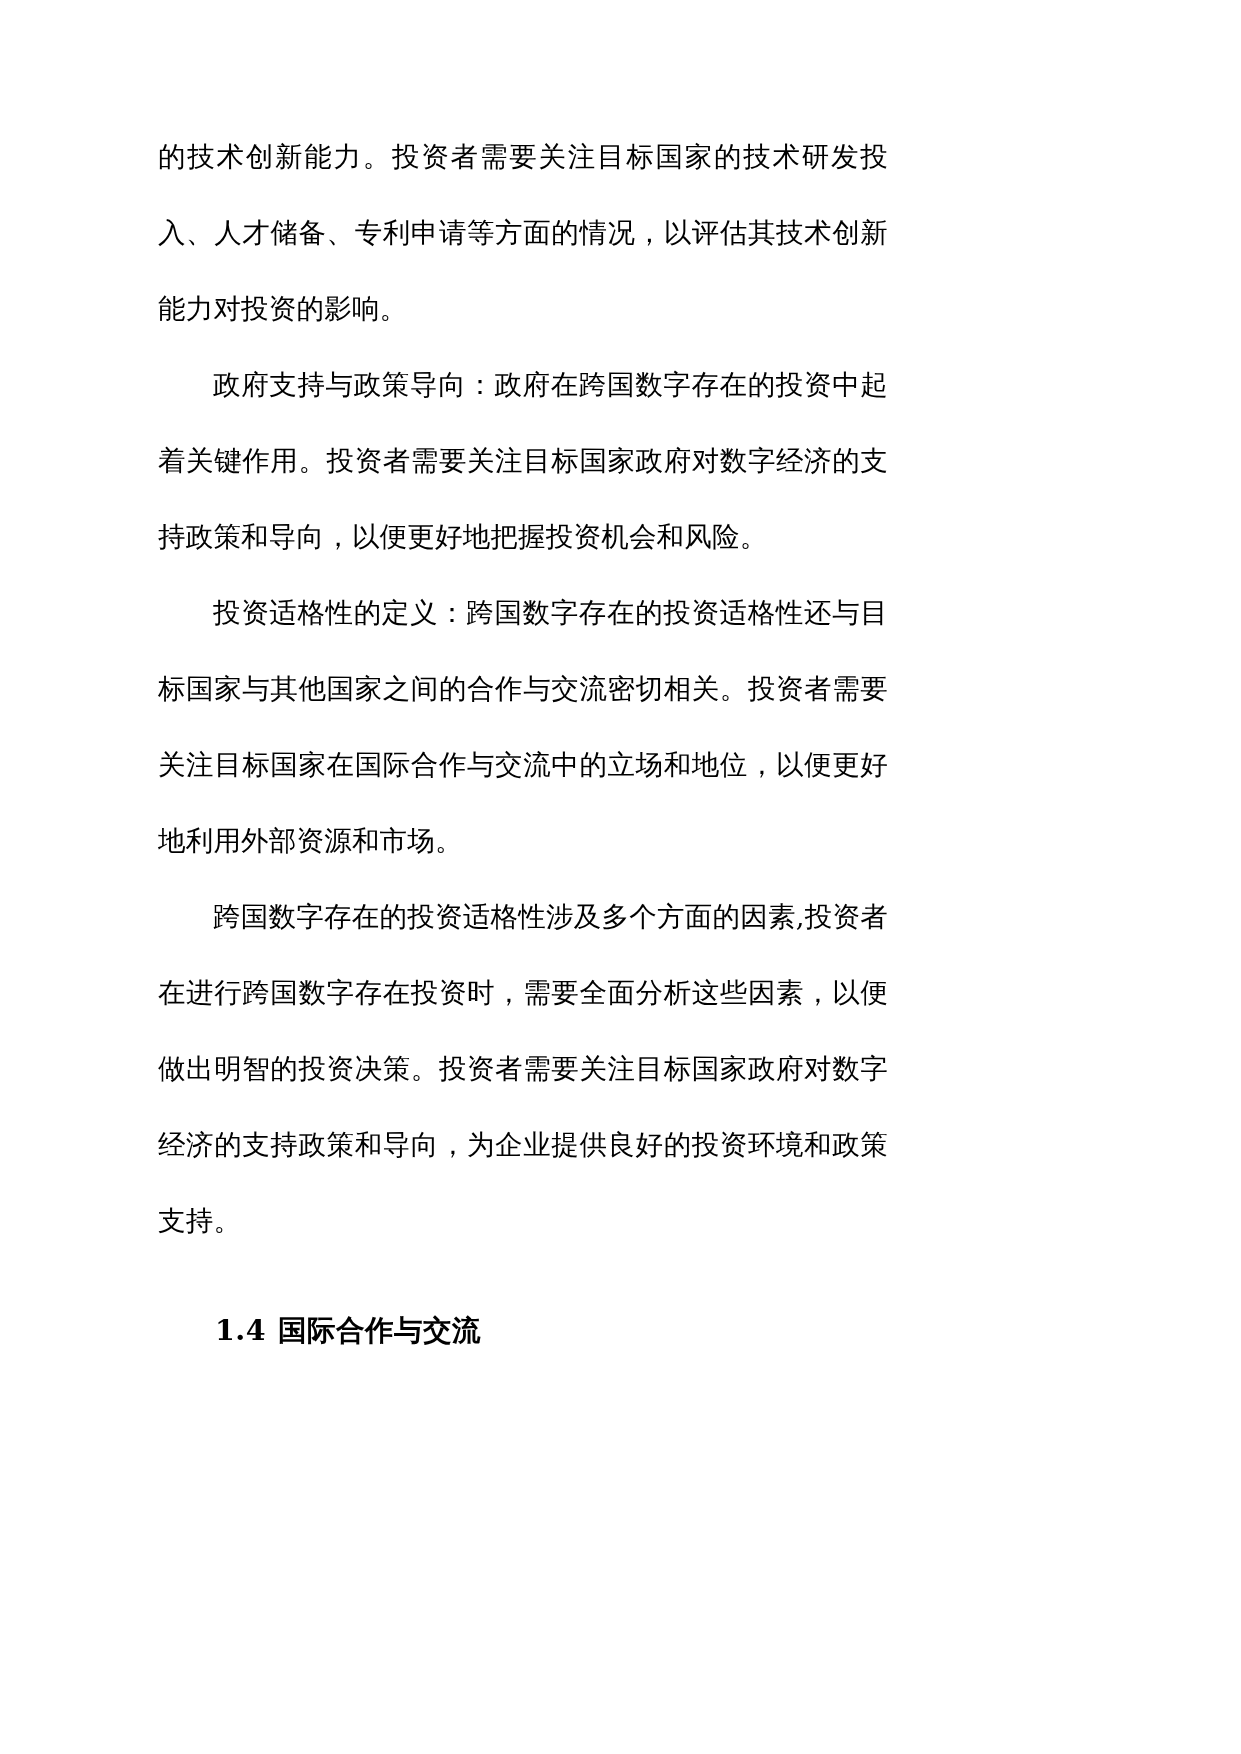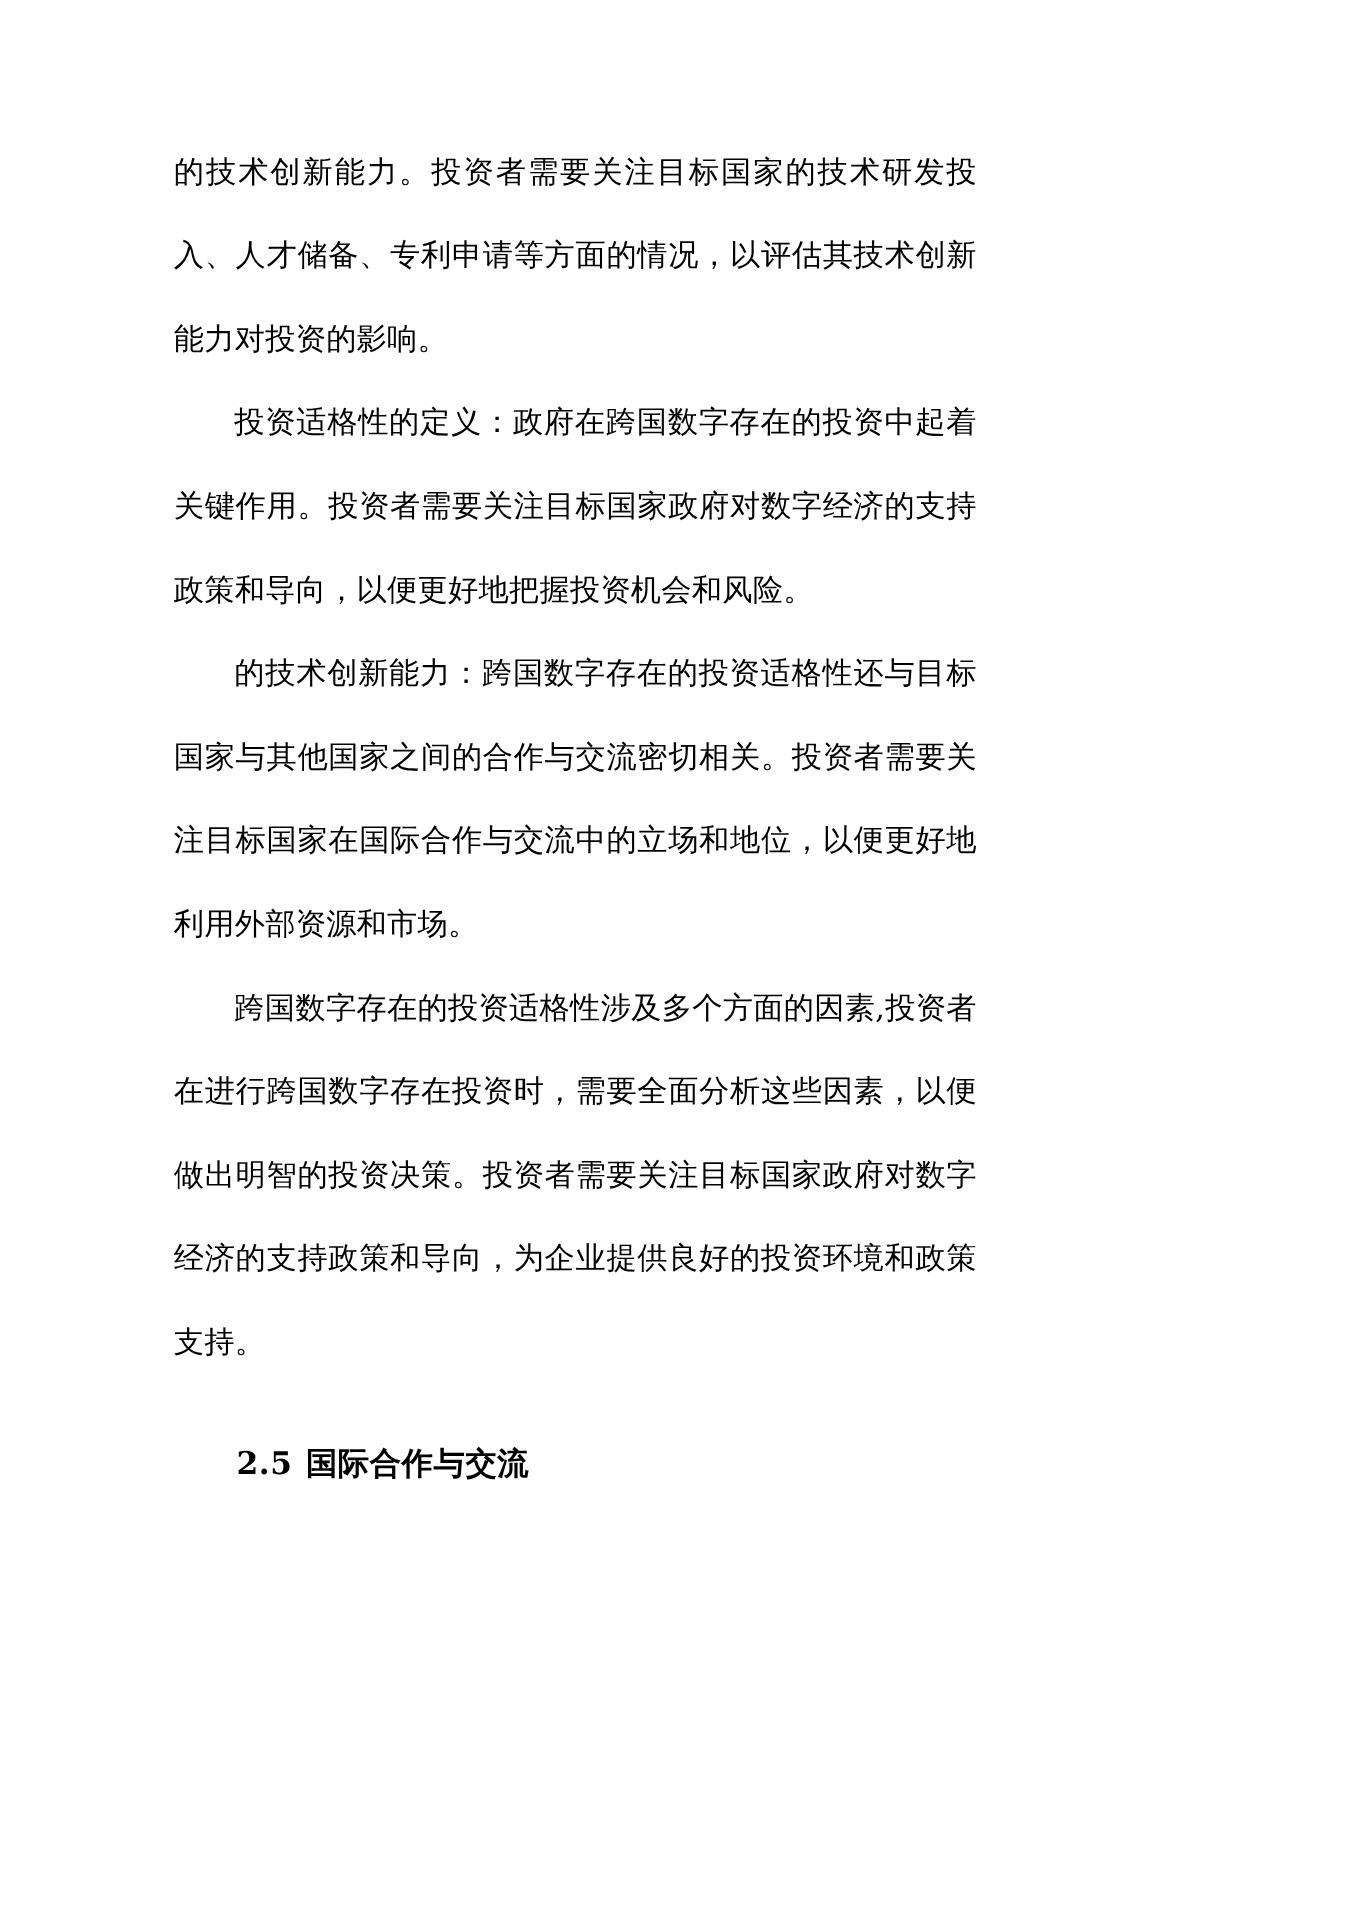--- a/index.html
+++ b/index.html
@@ -47,27 +47,27 @@
     height: 10px;
   }
 </style>
 </head>
 <body>
 
 <div class="page">
 
   <p class="body-text">的技术创新能力。投资者需要关注目标国家的技术研发投入、人才储备、专利申请等方面的情况，以评估其技术创新能力对投资的影响。</p>
 
-  <p class="body-text indent">投资适格性的定义：政府在跨国数字存在的投资中起着关键作用。投资者需要关注目标国家政府对数字经济的支持政策和导向，以便更好地把握投资机会和风险。</p>
+  <p class="body-text indent">政府支持与政策导向：政府在跨国数字存在的投资中起着关键作用。投资者需要关注目标国家政府对数字经济的支持政策和导向，以便更好地把握投资机会和风险。</p>
 
-  <p class="body-text indent">的技术创新能力：跨国数字存在的投资适格性还与目标国家与其他国家之间的合作与交流密切相关。投资者需要关注目标国家在国际合作与交流中的立场和地位，以便更好地利用外部资源和市场。</p>
+  <p class="body-text indent">投资适格性的定义：跨国数字存在的投资适格性还与目标国家与其他国家之间的合作与交流密切相关。投资者需要关注目标国家在国际合作与交流中的立场和地位，以便更好地利用外部资源和市场。</p>
 
   <p class="body-text indent">跨国数字存在的投资适格性涉及多个方面的因素,投资者在进行跨国数字存在投资时，需要全面分析这些因素，以便做出明智的投资决策。投资者需要关注目标国家政府对数字经济的支持政策和导向，为企业提供良好的投资环境和政策支持。</p>
 
   <div class="spacer-small"></div>
 
-  <h2 class="heading"><span class="num">2.5</span><span>国际合作与交流</span></h2>
+  <h2 class="heading"><span class="num">1.4</span><span>国际合作与交流</span></h2>
 
   <div class="spacer-tiny"></div>
 
 
 
 </div>
 
 </body></html>

